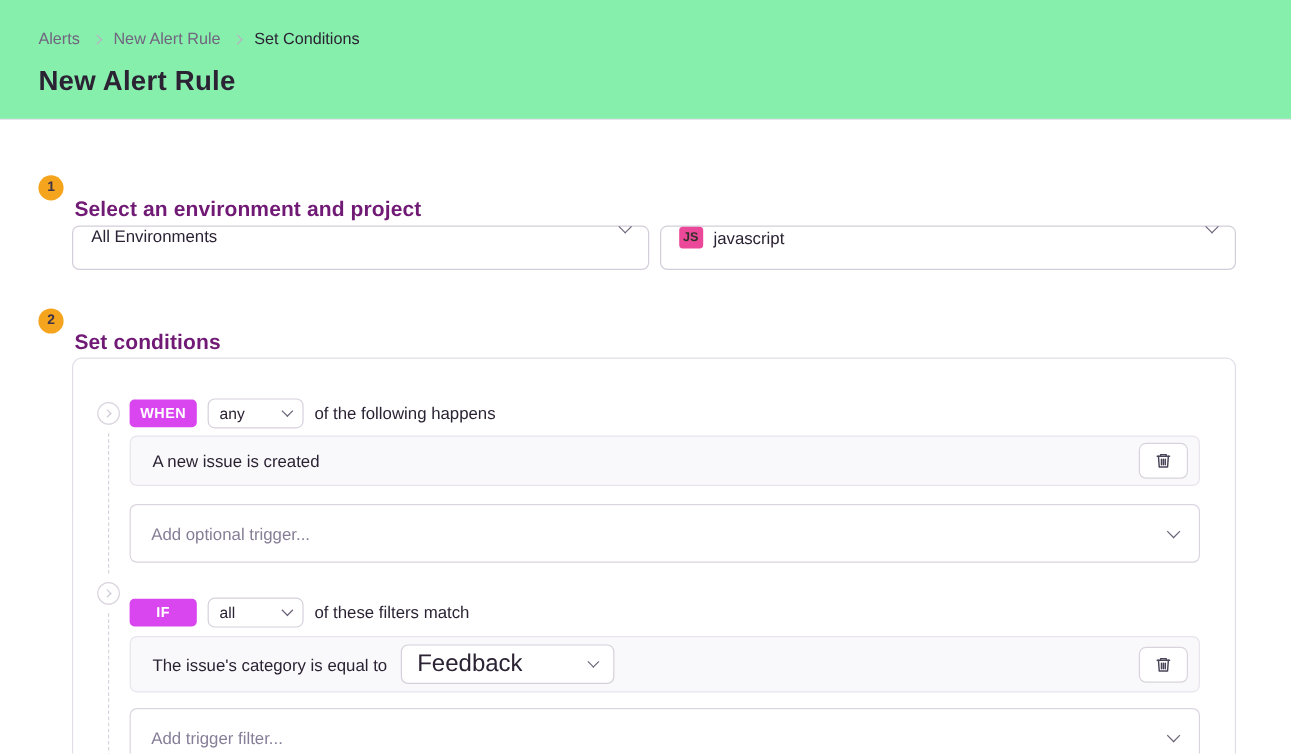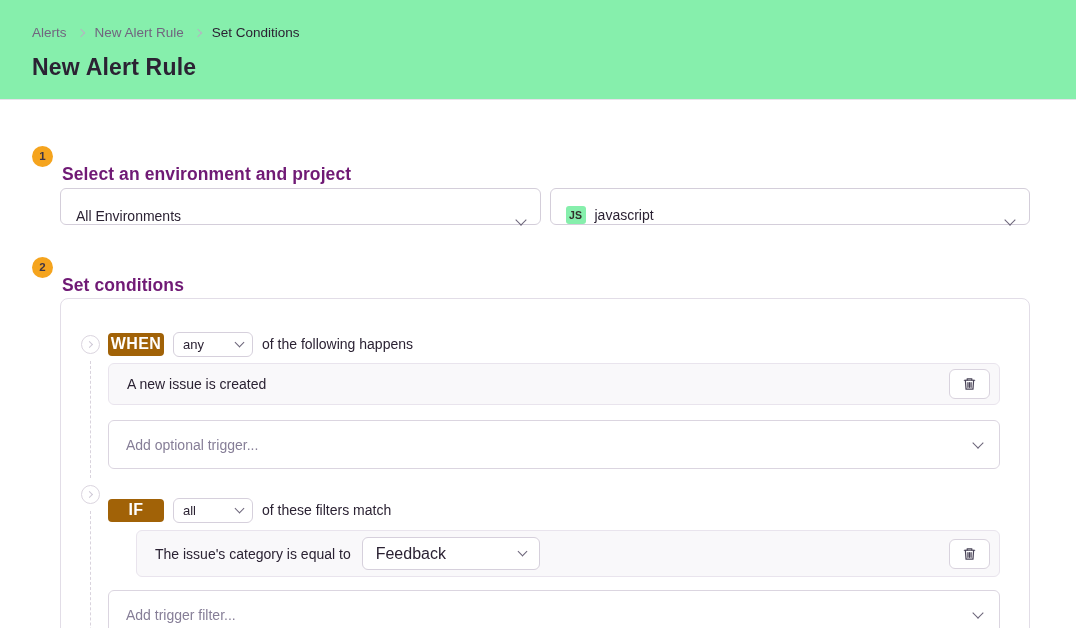--- a/index.html
+++ b/index.html
@@ -35,27 +35,27 @@
     background:#F5A41E; color:#3E3446;
     display:flex; align-items:center; justify-content:center;
     font-size:11.5px; font-weight:700; flex:0 0 auto;
   }
   .step-title { font-size:17.5px; font-weight:700; color:#701a75; letter-spacing:.1px;margin-top:36px; }
 
   .selects-row { display:flex; gap:9px; margin:20px 0 30px 28px; }
   .select {
     flex:1; height:37px; background:#fff;
     border:1px solid #D4CEDA; border-radius:6px;
-    display:flex; align-items:flex-end; justify-content:space-between;
+    display:flex; align-items:flex-start; justify-content:space-between;
     padding:0 15px; font-size:14px; color:#2B2233; cursor:pointer;
   }
   .select-left { display:flex; align-items:center; gap:9px; }
   .js-badge {
     width:20px; height:18px; border-radius:3px;
-    background:#86efac; color:#32302A;
+    background:#ec4899; color:#32302A;
     display:flex; align-items:center; justify-content:center;
     font-size:10.5px; font-weight:700;
   }
   .chev-down {
     width:8px; height:8px;
     border-right:1.6px solid #6B6479; border-bottom:1.6px solid #6B6479;
     transform:rotate(45deg); margin-top:-4px; flex:0 0 auto;
   }
   .chev-down.small { width:7px; height:7px; }
 
@@ -79,43 +79,43 @@
   }
   .rail-dash { position:absolute; left:29px; width:0; border-left:1px dashed #D9D3DD; }
   .dash1 { top:62px; height:117px; }
   .dash2 { top:212px; height:150px; }
 
   .card-content { margin-left:47px; padding:33px 29px 0 0; }
 
   .label-row { display:flex; align-items:center; gap:9px; height:24px; font-size:14px; color:#2B2233; }
   .rule-badge {
     width:56px; height:23px; border-radius:4px;
-    background:#a16207; color:#ffffff;
-    display:flex; align-items:center; justify-content:center;
-    font-size:16px; font-weight:700; letter-spacing:.4px; flex:0 0 auto;
+    background:#d946ef; color:#ffffff;
+    display:flex; align-items:center; justify-content:center;
+    font-size:12px; font-weight:700; letter-spacing:.4px; flex:0 0 auto;
   }
   .mini-select {
     width:80px; height:25px; background:#fff;
     border:1px solid #D6D0DC; border-radius:6px;
     display:flex; align-items:center; justify-content:space-between;
     padding:0 9px; font-size:13px; color:#2B2233; cursor:pointer; flex:0 0 auto;
   }
 
   .cond-row {
     margin-top:7px; height:42px;
     background:#F9F8FA; border:1px solid #E9E4ED; border-radius:6px;
     display:flex; align-items:center;
     padding:0 9px 0 18px; font-size:14px; color:#2B2233;
   }
-  .filter-row { height:47px; margin-top:8px;margin-left:28px; }
+  .filter-row { height:47px; margin-top:8px; }
   .row-select {
     width:178px; height:33px; margin-left:11px; background:#fff;
     border:1px solid #D6D0DC; border-radius:6px;
     display:flex; align-items:center; justify-content:space-between;
-    padding:0 13px; font-size:16px; color:#2B2233; cursor:pointer;
+    padding:0 13px; font-size:20px; color:#2B2233; cursor:pointer;
   }
   .trash-btn {
     margin-left:auto; width:41px; height:30px;
     background:#fff; border:1px solid #D9D3DE; border-radius:6px;
     display:flex; align-items:center; justify-content:center; cursor:pointer;
   }
 
   .add-select {
     margin-top:15px; height:49px; background:#fff;
     border:1px solid #DBD5E0; border-radius:6px;

